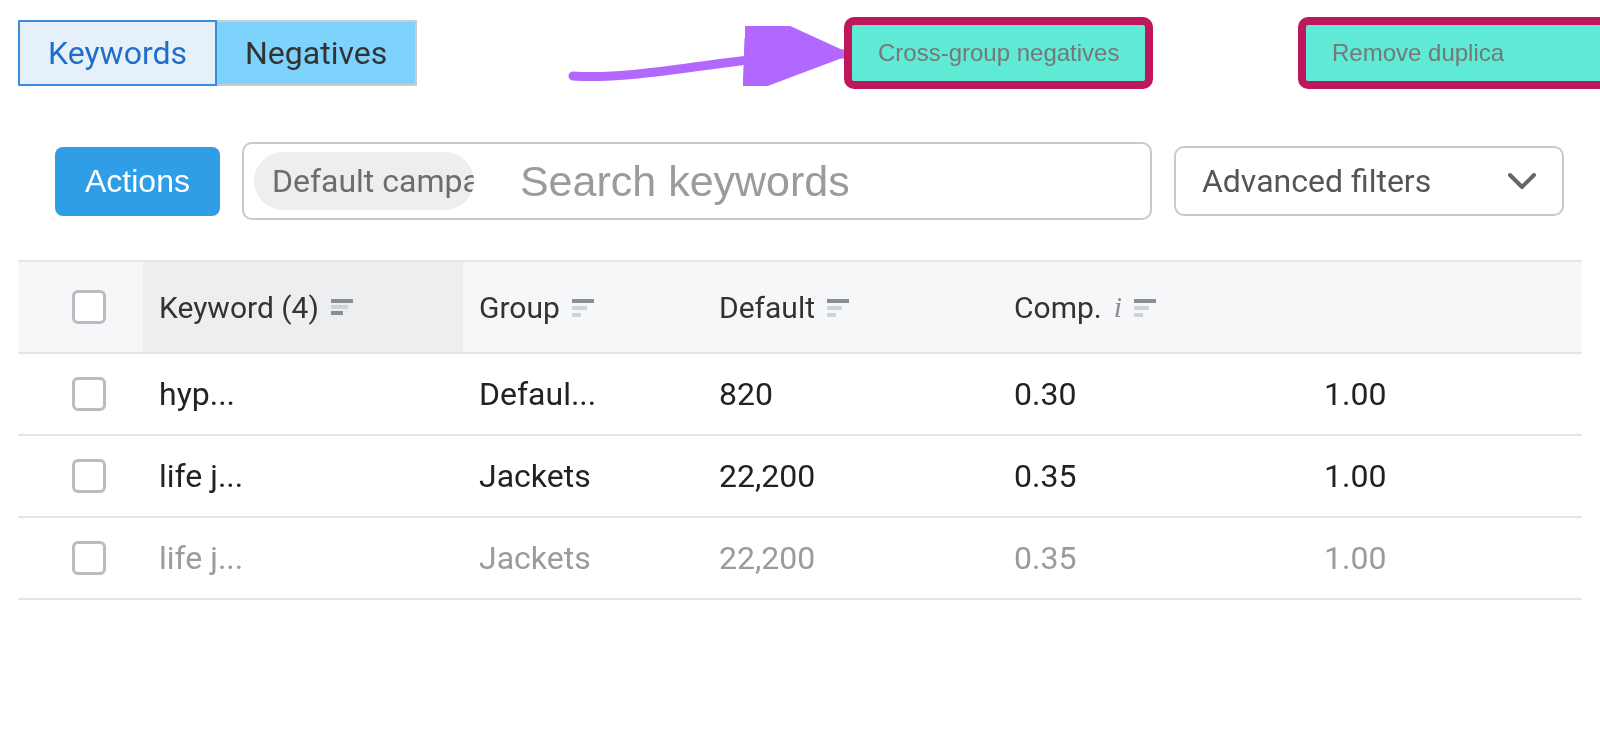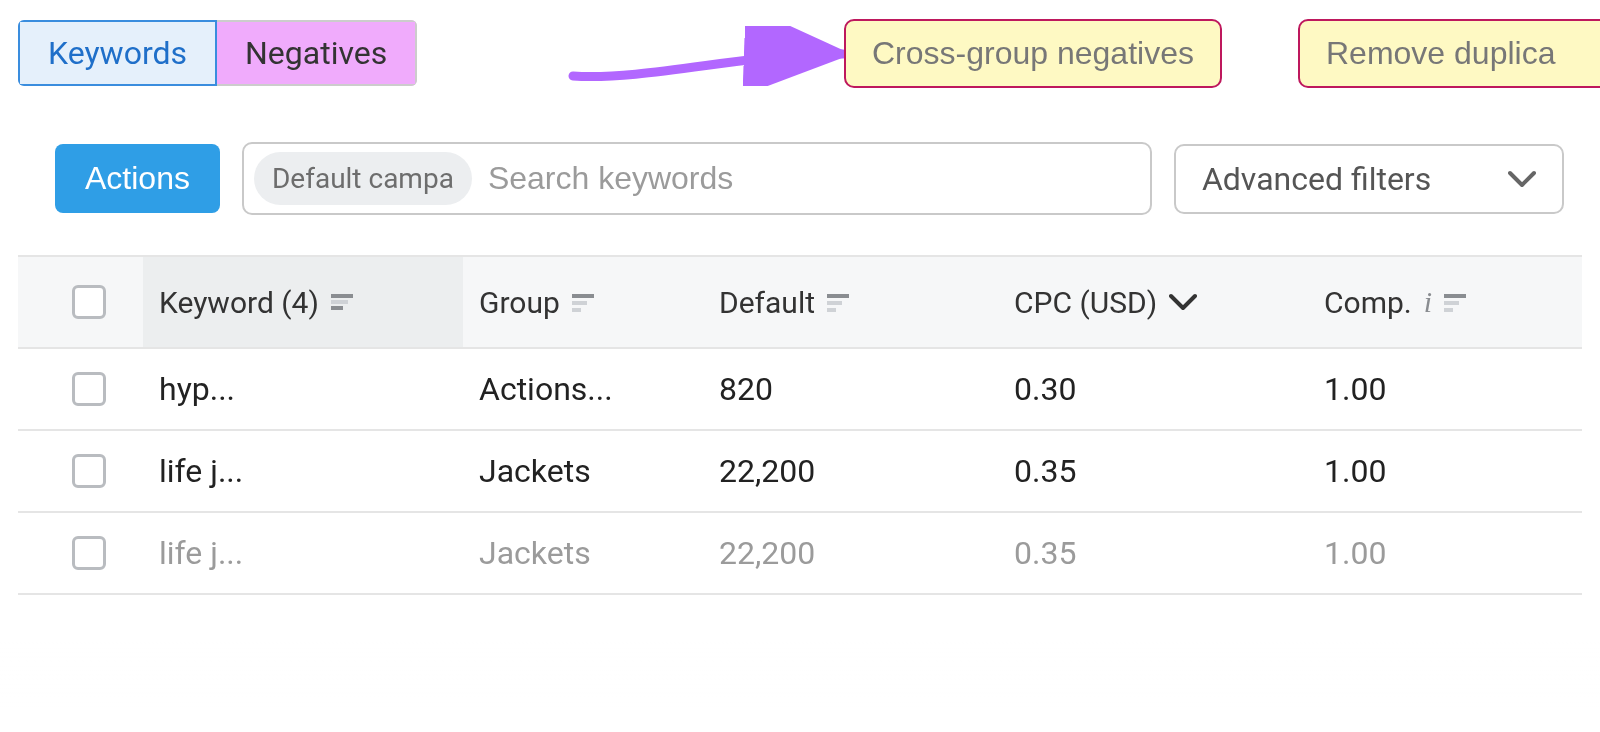--- a/index.html
+++ b/index.html
@@ -15,45 +15,45 @@
 
   
   .top-row {
     display: flex;
     align-items: center;
     position: relative;
     height: 70px;
   }
   .tab-group {
     display: flex;
-    border-radius: 6px;
+    border-radius: 1px;
     overflow: hidden;
   }
   .tab {
     font-size: 32px;
     padding: 12px 28px;
     border: 2px solid #ccc;
     cursor: pointer;
-    background: #f0abfc;
+    background: #7dd3fc;
     color: #333;
   }
   .tab-active {
     background: #e5f0fb;
     border-color: #3a8dde;
     color: #1f6fc9;
     z-index: 2;
   }
   .tab + .tab { margin-left: -2px; }
 
   .top-btn {
-    font-size: 32px;
+    font-size: 24px;
     padding: 14px 26px;
-    border: 2px solid #be185d;
+    border: 8px solid #be185d;
     border-radius: 10px;
-    background: #fef9c3;
+    background: #5eead4;
     color: #777;
     cursor: pointer;
     white-space: nowrap;
   }
   .top-btn.crossgroup {
     position: absolute;
     left: 826px;
   }
   .top-btn.removedup {
     position: absolute;
@@ -95,32 +95,33 @@
     align-items: center;
     border: 2px solid #c9c9c9;
     border-radius: 10px;
     padding: 8px 10px;
     gap: 14px;
   }
   .chip {
     background: #eceef0;
     border-radius: 999px;
     padding: 10px 18px;
-    font-size: 28px;
+    font-size: 32px;
     color: #6d6d6d;
     white-space: nowrap;
     overflow: hidden;
     max-width: 220px;
   }
   .search-input {
     flex: 1;
     border: none;
     outline: none;
-    font-size: 32px;
+    font-size: 43px;
     color: #ef4444;
+    margin-left: 30px;
   }
   .search-input::placeholder { color: #9b9b9b; }
   .adv-filters {
     border: 2px solid #c9c9c9;
     border-radius: 10px;
     padding: 14px 26px;
     font-size: 32px;
     color: #555;
     display: flex;
     align-items: center;
@@ -261,28 +262,20 @@
           </svg>
       </span>
     </div>
     <div class="th">
       <span>Default</span>
       <span class="sort-icon">
         <svg viewBox="0 0 22 20">
             <rect x="0" y="2" width="22" height="4" fill="#8a8d91"></rect>
             <rect x="0" y="9" width="15" height="4" fill="#cfd2d6"></rect>
             <rect x="0" y="16" width="9" height="4" fill="#cfd2d6"></rect>
-          </svg>
-      </span>
-    </div>
-    <div class="th">
-      <span>CPC (USD)</span>
-      <span class="chev">
-        <svg viewBox="0 0 28 18">
-            <path d="M2 3 L14 15 L26 3" stroke="#333" stroke-width="4" fill="none" stroke-linecap="round" stroke-linejoin="round"></path>
           </svg>
       </span>
     </div>
     <div class="th">
       <span>Comp.</span>
       <span class="info-i">i</span>
       <span class="sort-icon">
         <svg viewBox="0 0 22 20">
             <rect x="0" y="2" width="22" height="4" fill="#8a8d91"></rect>
             <rect x="0" y="9" width="15" height="4" fill="#cfd2d6"></rect>
@@ -291,21 +284,21 @@
       </span>
     </div>
   </div>
 
   <div class="tbody" id="tbody">
       <div class="trow">
         <div class="td">
           <div class="check"></div>
         </div>
         <div class="td">hyp...</div>
-        <div class="td">Actions...</div>
+        <div class="td">Defaul...</div>
         <div class="td">820</div>
         <div class="td">0.30</div>
         <div class="td">1.00</div>
       </div>
       <div class="trow">
         <div class="td">
           <div class="check"></div>
         </div>
         <div class="td">life j...</div>
         <div class="td">Jackets</div>

